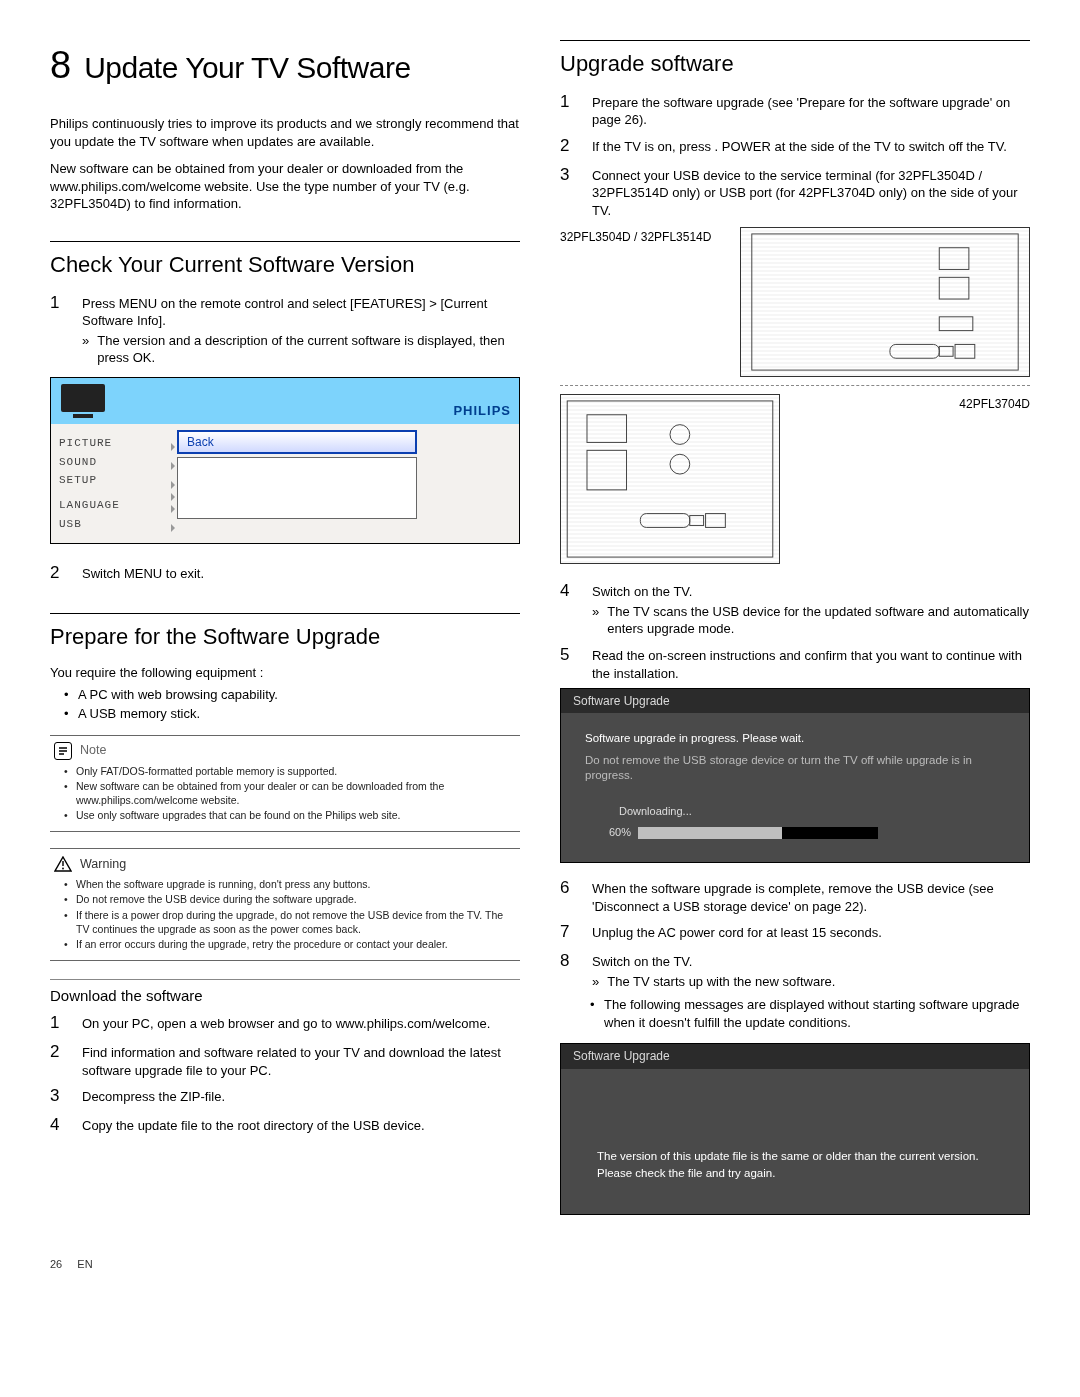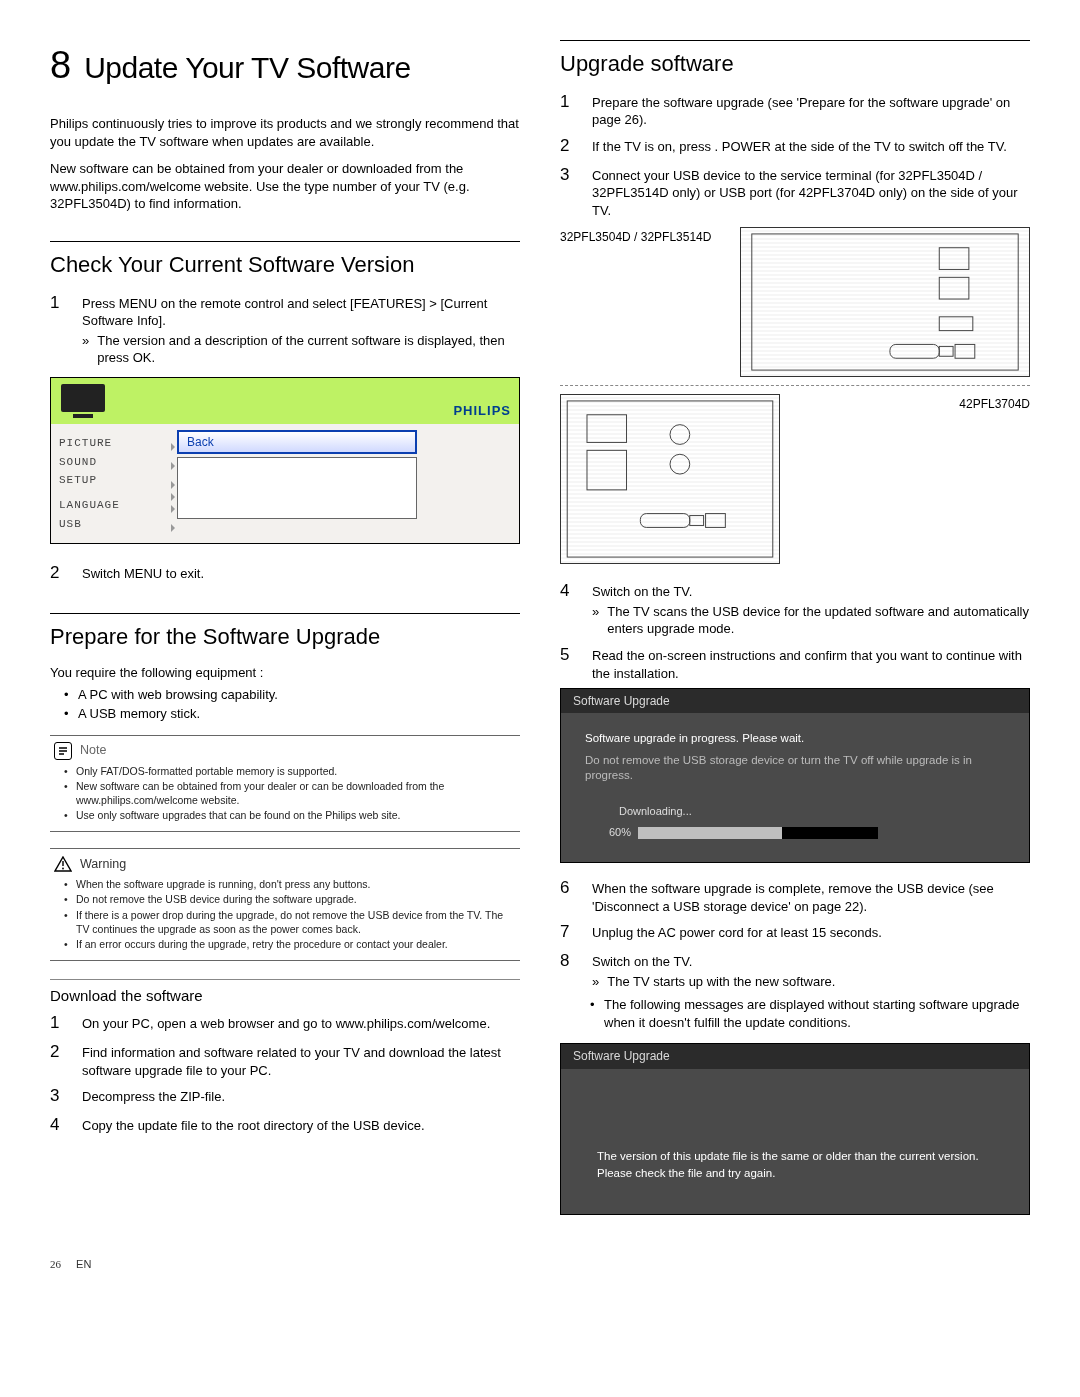--- a/index.html
+++ b/index.html
@@ -29,21 +29,21 @@
   ul.sub { list-style: none; margin-top: 2px; }
   ul.sub li { display: flex; gap: 8px; }
   ul.sub li::before { content: "»"; }
   p.lead { margin-bottom: 4px; }
   ul.bullets { list-style: none; margin: 2px 0 12px 14px; }
   ul.bullets li { position: relative; padding-left: 14px; margin-bottom: 2px; }
   ul.bullets li::before { content: "•"; position: absolute; left: 0; }
 
   
   .tv-menu { border: 1px solid #000; margin: 10px 0 18px 0; background: #f3f1ee; }
-  .tv-menu-top { background: #bef264; height: 46px; display:flex; align-items:flex-end; justify-content:flex-end; padding: 0 8px; }
+  .tv-menu-top { background: #7dd3fc; height: 46px; display:flex; align-items:flex-end; justify-content:flex-end; padding: 0 8px; }
   .tv-menu-top .brand { font-size: 13px; font-weight: bold; color: #003f8f; letter-spacing: 1px; padding-bottom:4px; }
   .tv-menu-top svg { position:absolute; }
   .tv-menu-body { display:flex; padding: 6px 8px 6px 8px; gap:0; position:relative; }
   .tv-menu-left { width: 110px; font-size:11px; color:#444; letter-spacing:1px; line-height:1.7; padding: 4px 0; }
   .tv-menu-left div { padding:0 0; position:relative;font-family:Liberation Mono, monospace; }
   .tv-menu-left div::after { content:""; position:absolute; right:-6px; top:50%; width:0; height:0; border-left:4px solid #999; border-top:4px solid transparent; border-bottom:4px solid transparent; }
   .tv-menu-right { flex:1; position:relative; }
   .tv-back { border: 2px solid #0b3fb0; background: linear-gradient(#fff,#d0d9ff); padding: 2px 8px; font-size:12px; color:#0b3fb0; width: 240px; margin-left: 8px; }
   .tv-box { border: 1px solid #666; background:#fff; height: 62px; width: 240px; margin: 3px 0 0 8px; }
 
@@ -75,21 +75,21 @@
   .osd .progress-pct { color:#ddd; font-size:11px; display:inline-block; width:46px; text-align:right; vertical-align:middle; }
   .osd .progress-bar { display:inline-block; vertical-align:middle; width:240px; height:12px; background:#000; margin-left:4px; position:relative; }
   .osd .progress-bar .fill { position:absolute; left:0; top:0; bottom:0; width:60%; background:#bfbfbf; }
 
   .osd2 { border:1px solid #000; background:#4a4a4a; color:#fff; font-size:11.5px; margin: 6px 0 14px; }
   .osd2 .osd-title { background:#2b2b2b; color:#d9d9d9; padding:4px 12px; font-size:12px; }
   .osd2 .osd-body { padding: 80px 36px 30px; }
   .osd2 .osd-body p { margin-bottom:2px; }
 
   .footer { font-size:11px; color:#333; margin-top:28px; }
-  .footer .pg { display:inline-block; margin-right:12px;font-family:Liberation Serif, serif; }
+  .footer .pg { display:inline-block; margin-right:12px; }
 </style>
 </head>
 <body>
 
 <div class="page">
 
   <div class="col col-left">
     <div class="chapter-row">
       <span class="chapter-num">8</span>
       <span class="chapter-title">Update Your TV Software</span>

